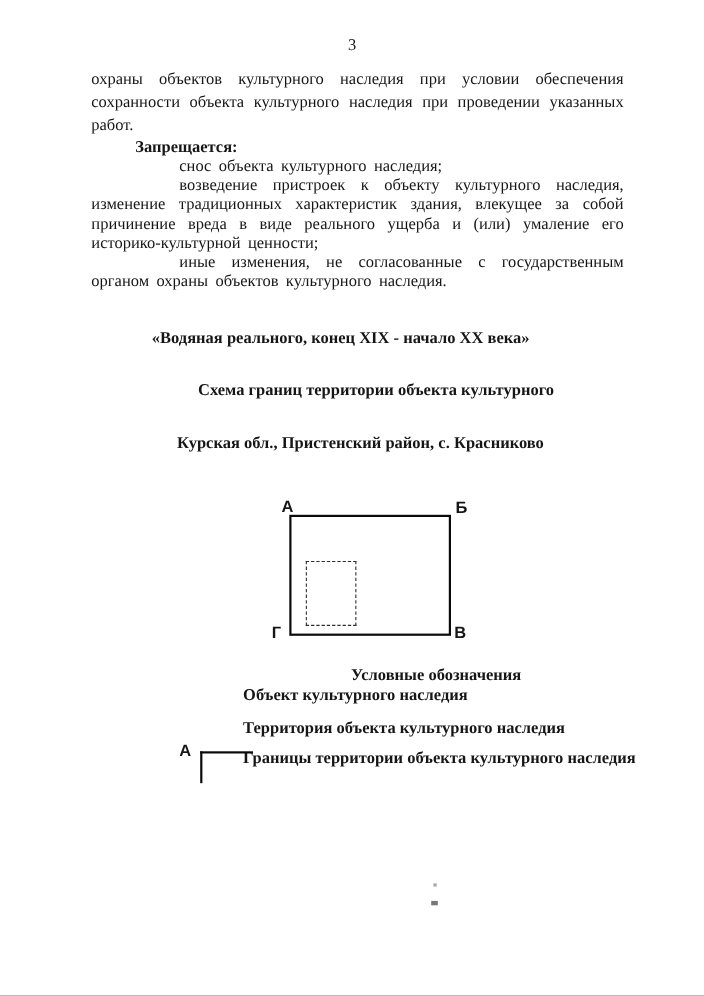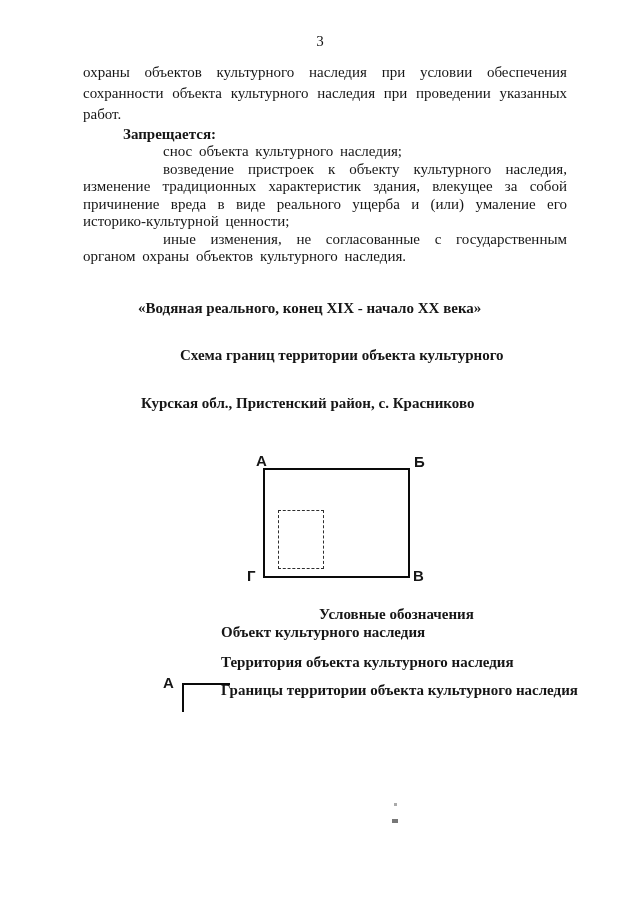--- a/index.html
+++ b/index.html
@@ -60,21 +60,21 @@
     <p class="para1">охраны объектов культурного наследия при условии обеспечения сохранности объекта культурного наследия при проведении указанных работ.</p>
     <p class="bold-line">Запрещается:</p>
     <p class="list-item">снос объекта культурного наследия;</p>
     <p class="list-item">возведение пристроек к объекту культурного наследия, изменение традиционных характеристик здания, влекущее за собой причинение вреда в виде реального ущерба и (или) умаление его историко-⁠культурной ценности;</p>
     <p class="list-item">иные изменения, не согласованные с государственным органом охраны объектов культурного наследия.</p>
   </div>
 
   <div class="abs h-line" style="left:138px;top:299px;">«Водяная реального, конец XIX - начало XX века»</div>
 
   <div class="abs h-line" style="left:180px;top:346px;">Схема границ территории объекта культурного</div>
-  <div class="abs h-line" style="left:141px;top:394px;">Курская обл., Пристенский район, с. Красниково</div>
+  <div class="abs h-line" style="left:161px;top:394px;">Курская обл., Пристенский район, с. Красниково</div>
 
   <div id="outer-rect"></div>
   <div id="inner-rect"></div>
 
   <div class="abs corner-label" style="left:256px;top:452px;">А</div>
   <div class="abs corner-label" style="left:414px;top:453px;">Б</div>
   <div class="abs corner-label" style="left:413px;top:567px;">В</div>
   <div class="abs corner-label" style="left:247px;top:567px;">Г</div>
 
   <div class="abs legend-text" style="left:319px;top:606px;">Условные обозначения</div>

